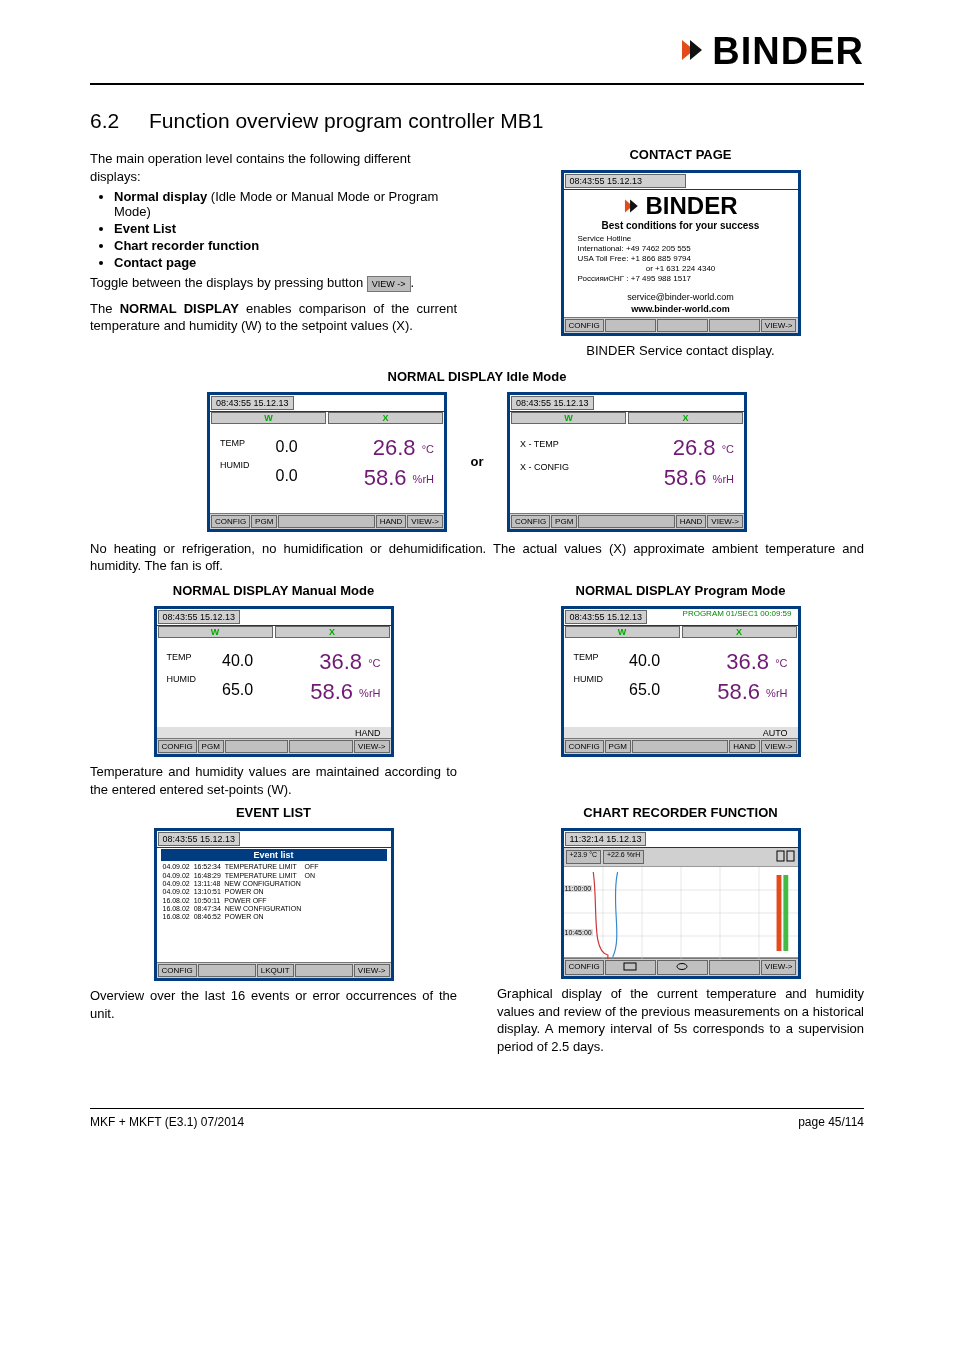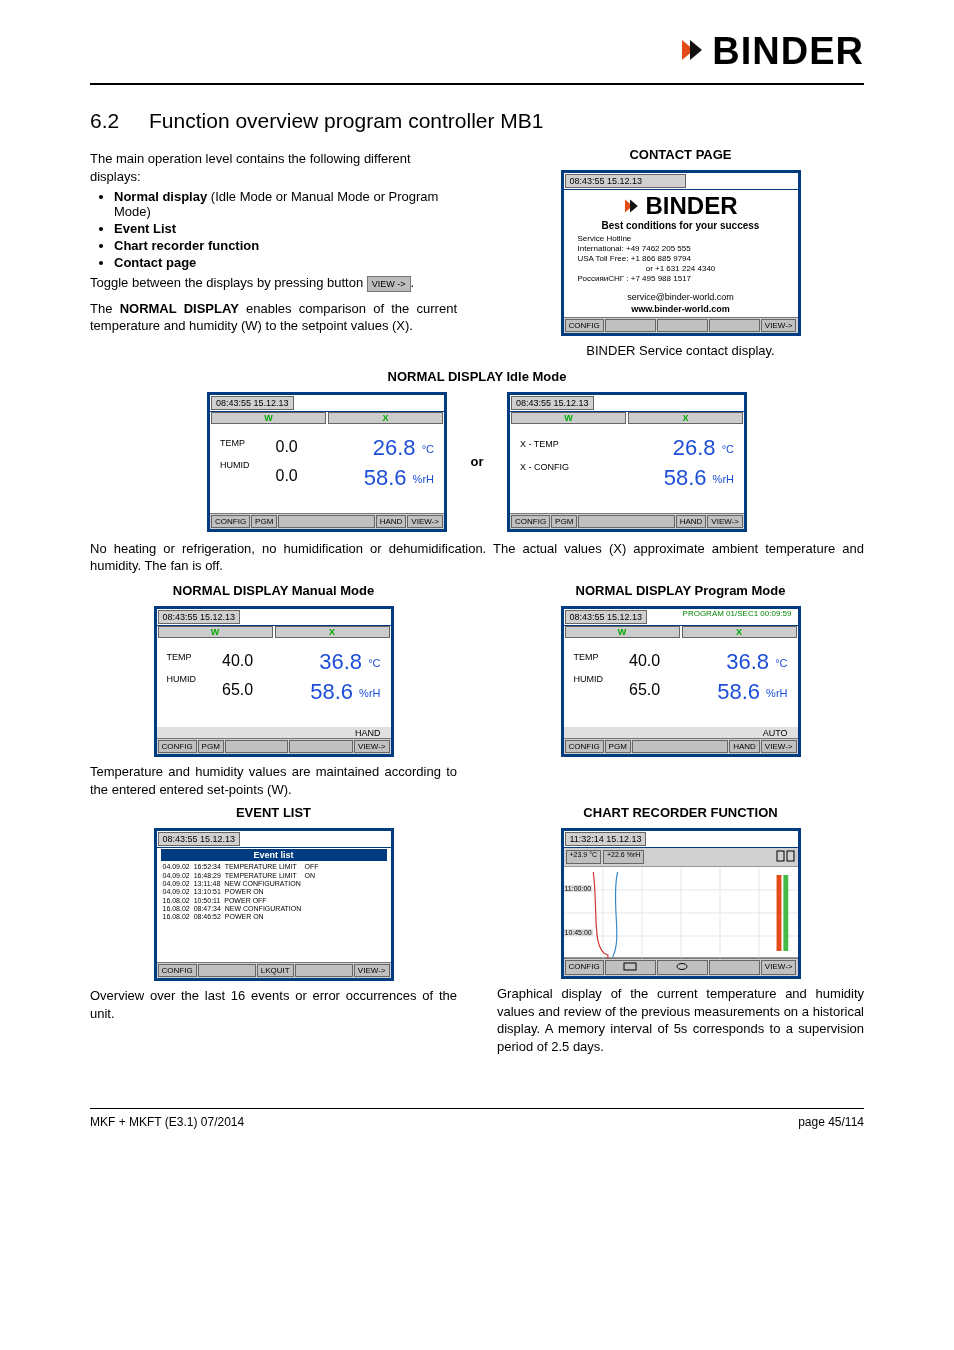--- a/index.html
+++ b/index.html
@@ -114,21 +114,21 @@
     line-height: 2.4;
   }
   .panel-vals {
     font-size: 16px;
     line-height: 1.8;
     font-family: Arial;
     text-align: left;
   }
   .panel-big {
     flex: 1;
-    color: #1d4ed8;
+    color: #701a75;
     font-size: 22px;
     line-height: 1.35;
     text-align: right;
     font-family: Arial;
   }
   .panel-big .unit { font-size: 11px; vertical-align: middle; }
   .panel-bottom {
     display: flex;
     gap: 1px;
     padding: 1px;

